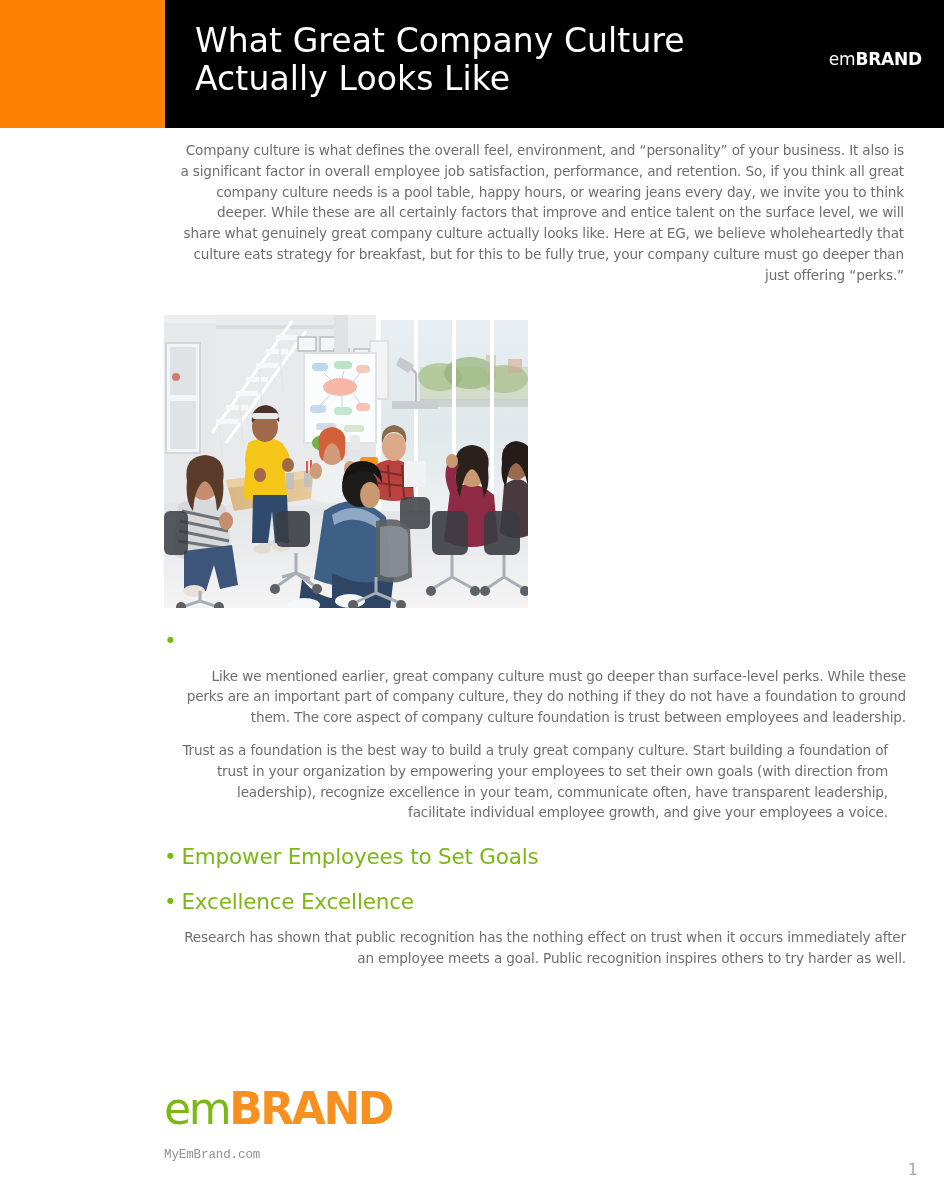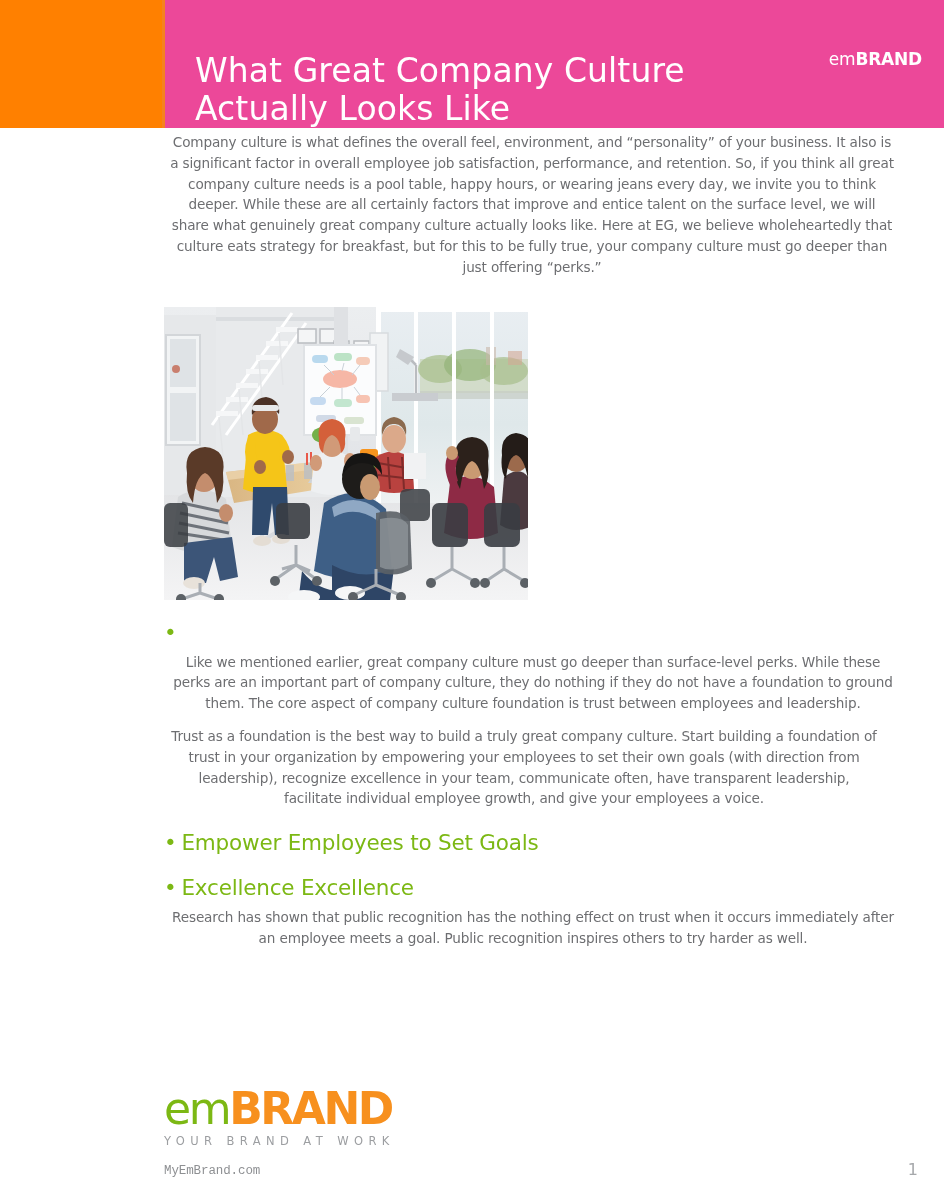--- a/index.html
+++ b/index.html
@@ -34,24 +34,24 @@
   }
   .header-orange-stripe {
     width: 3px;
     height: 128px;
     background: #f58220;
     flex: 0 0 3px;
   }
   .header-green-band {
     flex: 1 1 auto;
     height: 128px;
-    background: #ec4899;
+    background: #000000;
     position: relative;
     display: flex;
-    align-items: flex-end;
+    align-items: flex-start;
   }
   .header-title {
     color: #ffffff;
     font-family: "DejaVu Sans", sans-serif;
     font-size: 33px;
     line-height: 38px;
     font-weight: 400;
     letter-spacing: 0.1px;
     padding: 22px 0 0 30px;
     max-width: 560px;
@@ -80,23 +80,23 @@
     position: absolute;
     left: 164px;
     top: 128px;
     width: 730px;
   }
   p.body-text {
     color: #6d6e71;
     font-family: "DejaVu Sans", sans-serif;
     font-size: 13.6px;
     line-height: 20.8px;
-    margin: 4px;
+    margin: 12px;
     letter-spacing: -0.15px;
-    text-align: center;
+    text-align: right;
   }
   .intro-para {
     margin-top: 35px;
     width: 728px;
   }
 
   
   .photo-frame {
     margin-top: 29px;
     width: 364px;
@@ -460,17 +460,16 @@
     </h2>
     <p class="body-text para-w728">Research has shown that public recognition has the nothing effect on trust when it occurs immediately after an employee meets a goal. Public recognition inspires others to try harder as well.</p>
   </div>
 
 </div>
 
 <div class="page-footer">
   <div class="footer-logo">
     <span class="fl-em">em</span><span class="fl-brand">BRAND</span>
   </div>
-  <div class="footer-tagline">YOUR BRAND AT WORK</div>
   <div class="footer-url">MyEmBrand.com</div>
 </div>
 
 <div class="page-number">1</div>
 
 </body></html>

